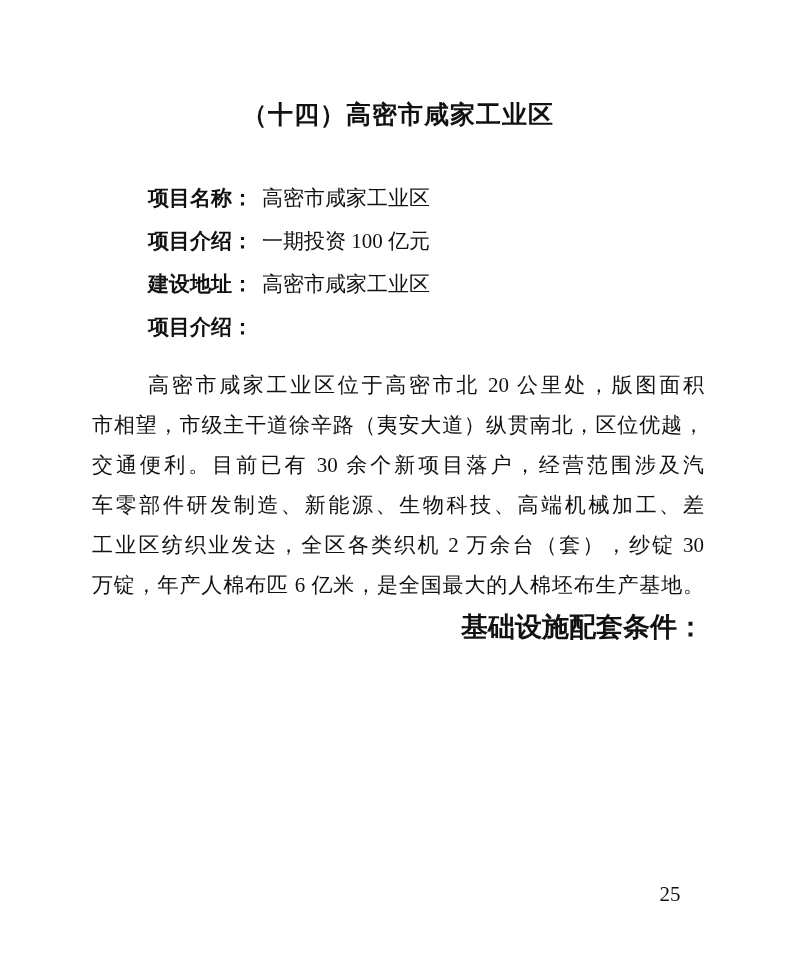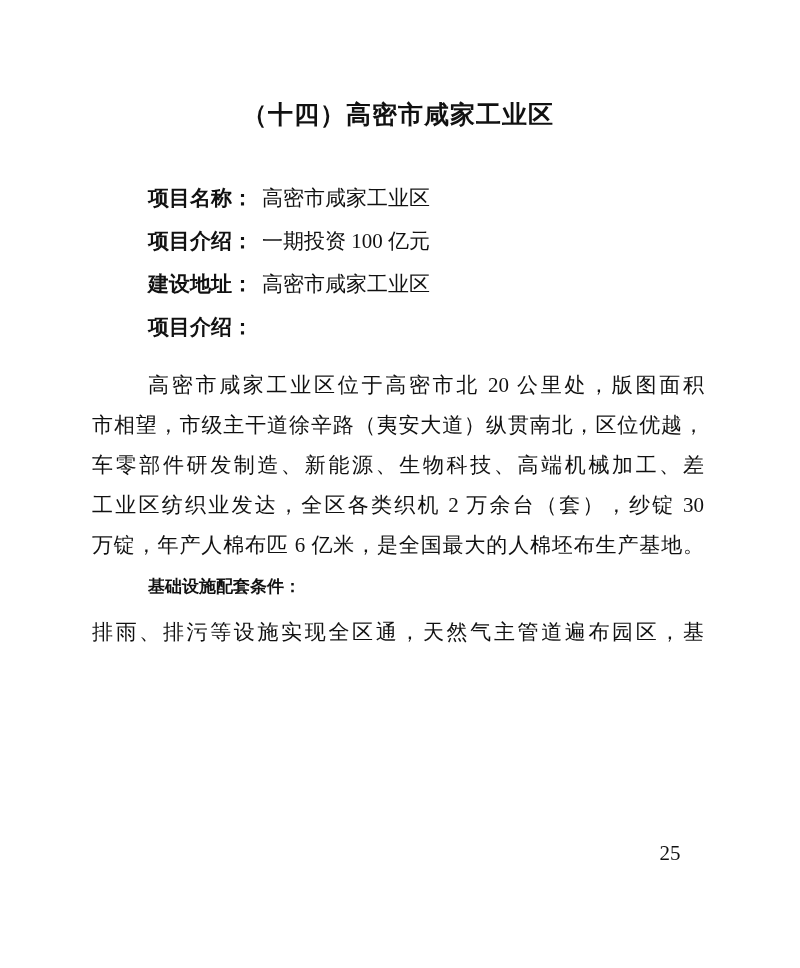--- a/index.html
+++ b/index.html
@@ -51,27 +51,28 @@
     text-align: justify;
     text-align-last: justify;
     text-justify: inter-ideograph;
   }
   .doc-line.indent { padding-left: 56px; margin-top: 16px; }
   .section-heading {
     margin-top: 2px;
     padding-left: 56px;
     font-family: "Liberation Sans", sans-serif;
     font-weight: 700;
-    font-size: 17px;
+    font-size: 27px;
     line-height: 40px;
+    text-align: right;
   }
   .para.infra { margin-top: 5px; }
   .page-number {
     position: absolute;
-    left: 650px; top: 840px;
+    left: 650px; top: 881px;
     width: 40px;
     font-size: 21px;
     line-height: 26px;
     text-align: center;
   }
 </style>
 </head>
 <body>
 
 <div class="page">
@@ -82,27 +83,27 @@
     <div class="fields">
         <div class="field-row"><span class="field-label">项目名称：</span><span class="field-value">高密市咸家工业区</span></div>
         <div class="field-row"><span class="field-label">项目介绍：</span><span class="field-value">一期投资 100 亿元</span></div>
         <div class="field-row"><span class="field-label">建设地址：</span><span class="field-value">高密市咸家工业区</span></div>
         <div class="field-row"><span class="field-label">项目介绍：</span><span class="field-value"></span></div>
       </div>
 
     <div class="para intro">
         <div class="doc-line indent">高密市咸家工业区位于高密市北 20 公里处，版图面积</div>
         <div class="doc-line">市相望，市级主干道徐辛路（夷安大道）纵贯南北，区位优越，</div>
+        <div class="doc-line">交通便利。目前已有 30 余个新项目落户，经营范围涉及汽</div>
         <div class="doc-line">车零部件研发制造、新能源、生物科技、高端机械加工、差</div>
         <div class="doc-line">工业区纺织业发达，全区各类织机 2 万余台（套），纱锭 30</div>
         <div class="doc-line">万锭，年产人棉布匹 6 亿米，是全国最大的人棉坯布生产基地。</div>
       </div>
 
     <div class="section-heading">基础设施配套条件：</div>
 
     <div class="para infra">
-        <div class="doc-line">排雨、排污等设施实现全区通，天然气主管道遍布园区，基</div>
       </div>
 
   </div>
 
   <div class="page-number">25</div>
 </div>
 
 </body></html>

